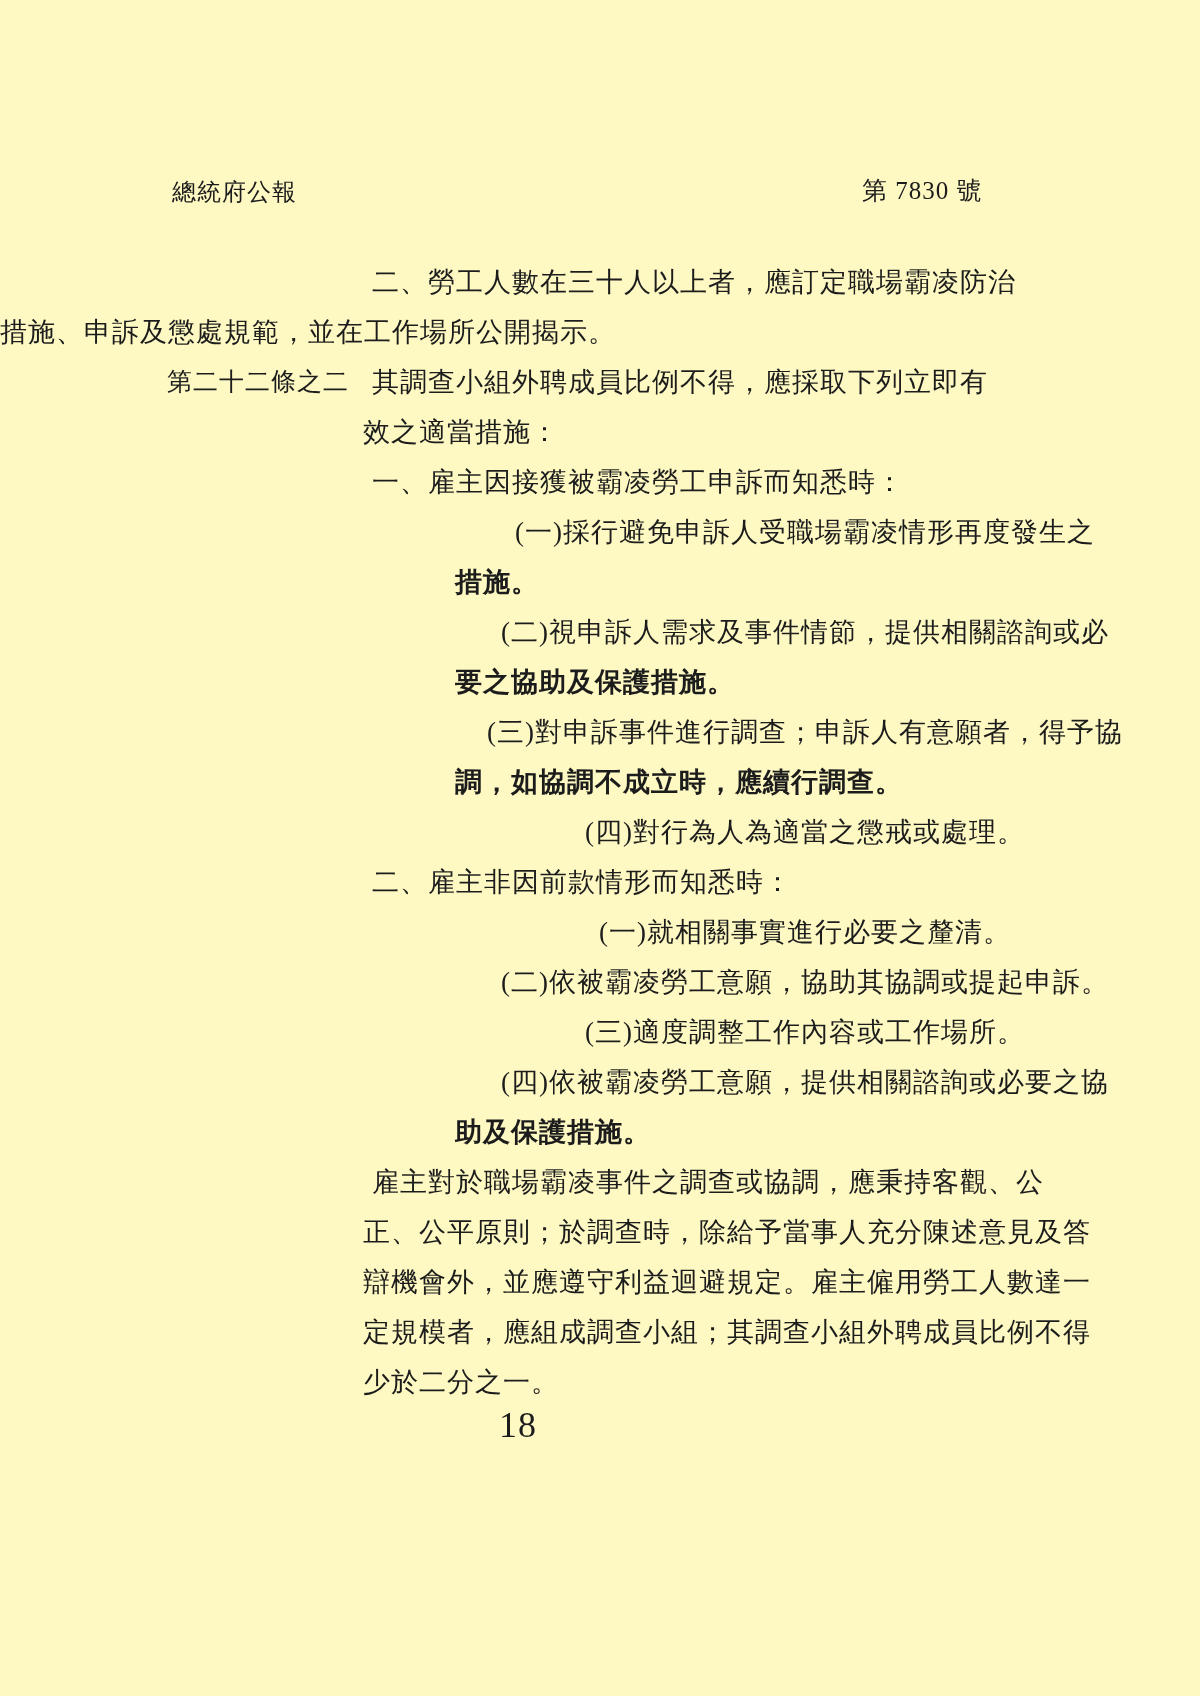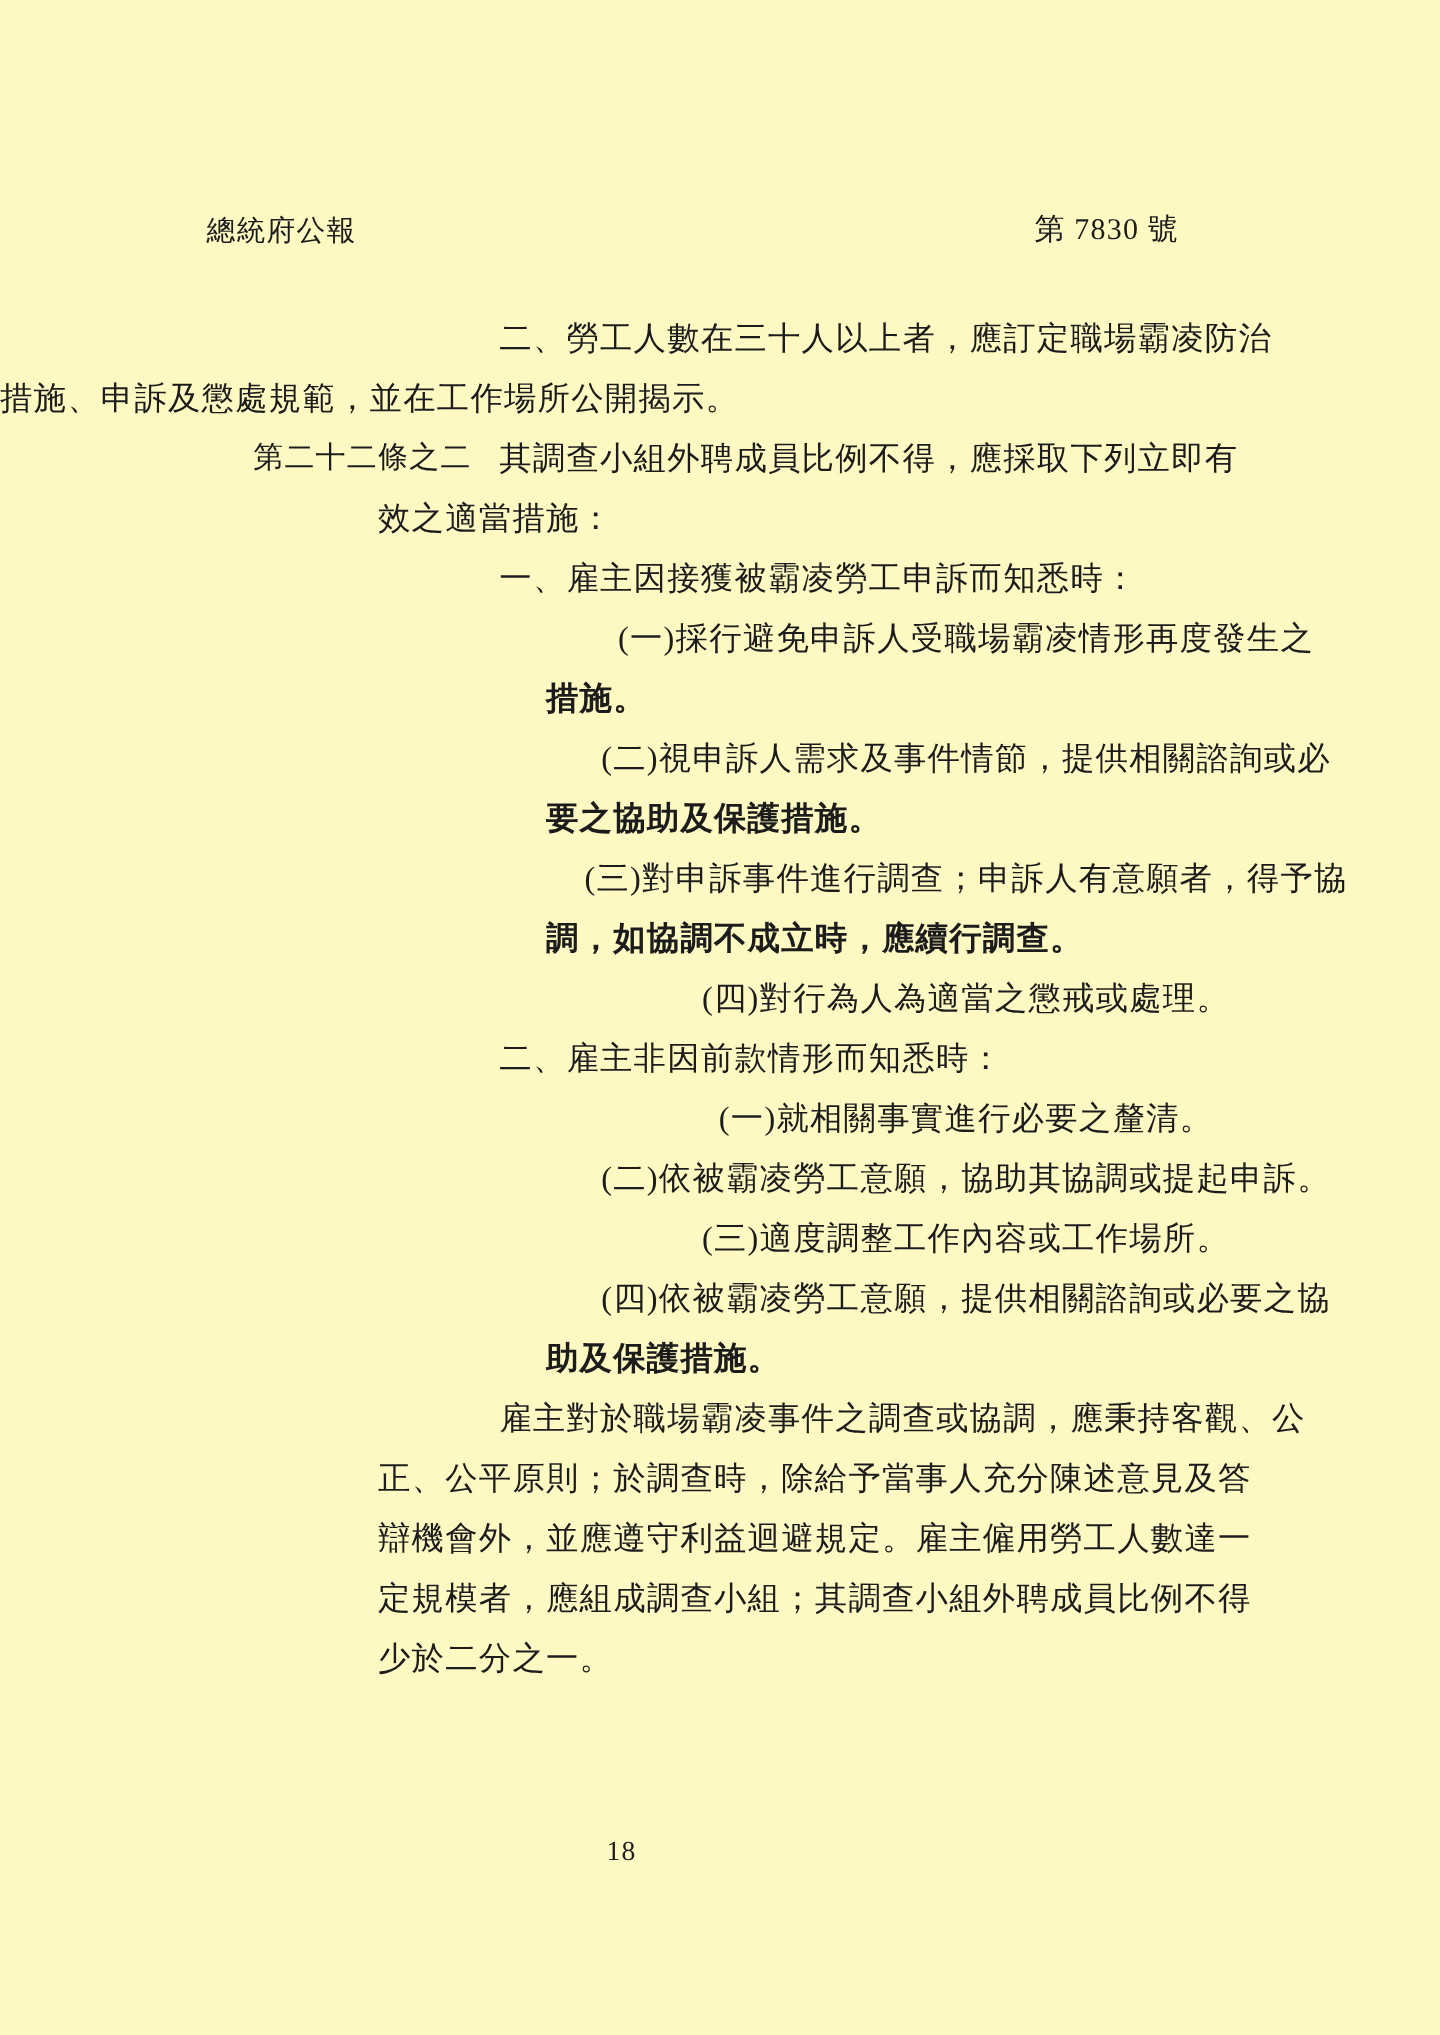--- a/index.html
+++ b/index.html
@@ -42,43 +42,43 @@
   }
   .line {
     position: relative;
     height: 50px;
     line-height: 50px;
     font-size: 27px;
     letter-spacing: 1px;
     white-space: nowrap;
   }
   
-  .ind-base { padding-left: 315px; } 
-  .ind-a    { padding-left: 372px; margin-left: 44px; } 
+  .ind-base { padding-left: 315px; margin-left: 48px; } 
+  .ind-a    { padding-left: 372px; } 
   .ind-ac   { } 
   .ind-b    { padding-left: 410px; text-align: center; } 
   .ind-bc   { padding-left: 455px; font-weight: bold; } 
   
   .article-label {
     position: absolute;
     left: 167px;
     top: 0;
     font-size: 25px;
     letter-spacing: 1px;
     line-height: 50px;
     white-space: nowrap;
   }
   
   .page-number {
     position: absolute;
     left: 0;
-    top: 1530px;
+    top: 1404px;
     width: 1036px;
     text-align: center;
-    font-size: 23px;
+    font-size: 36px;
     letter-spacing: 1px;
   }
 </style>
 </head>
 <body>
 
 <div class="page">
 
   <div class="header-left">總統府公報</div>
   <div class="header-right">第 7830 號</div>

